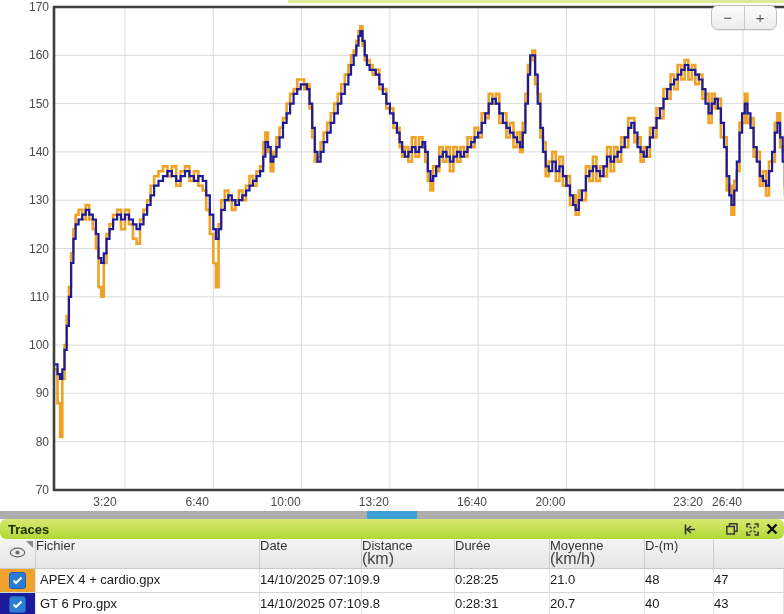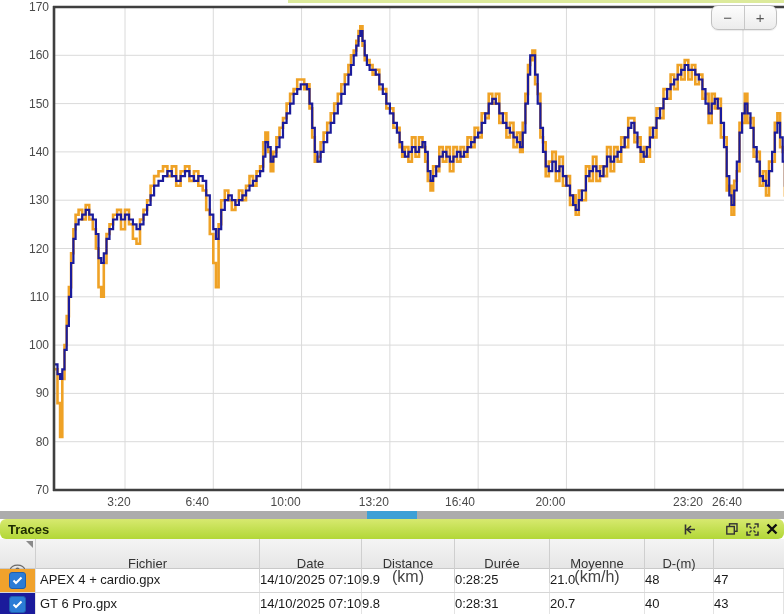--- a/index.html
+++ b/index.html
@@ -33,21 +33,21 @@
   #traces-title{font-size:13px;font-weight:bold;color:#1c2a00;padding-left:8px;flex:0 0 auto;}
   #traces-bar .spacer{flex:1;}
   .bar-icon{width:16px;height:16px;margin-right:4px;display:flex;align-items:center;justify-content:center;cursor:pointer;}
   .bar-icon svg{display:block;}
   #icon-gap{width:22px;}
 
   
   #table{position:absolute;left:0;top:539px;width:784px;height:75px;font-size:13px;color:#1a1a1a;}
   .trow{display:grid;grid-template-columns:36px 224px 102px 93px 95px 95px 69px 70px;}
   #thead{height:29px;background:linear-gradient(#f4f4f4,#e6e6e6);border-bottom:1px solid #c9c9c9;color:#333;}
-  #thead .hc{position:relative;border-right:1px solid #cfcfcf;text-align:center;padding-top:18px;line-height:13px;cursor:pointer;}
+  #thead .hc{position:relative;border-right:1px solid #cfcfcf;text-align:left;padding-top:0;line-height:13px;cursor:pointer;}
   #thead .hc .sub{display:block;font-size:16px;color:#444;}
   #sort-corner{position:absolute;right:2px;top:2px;width:7px;height:7px;
     clip-path:polygon(100% 0,100% 100%,0 0);background:#8a8a8a;}
   .brow{height:23px;background:#fff;border-bottom:1px solid #d6d6d6;}
   .brow .bc{border-right:1px solid #e3e3e3;line-height:22px;white-space:nowrap;overflow:hidden;}
   .cell-left{text-align:left;padding-left:4px;}
   .cell-right{padding-right:16px;}
   .swatch{position:relative;display:flex;align-items:center;justify-content:center;}
   .checkbox{width:15px;height:15px;border-radius:3px;background:#2b7cd6;border:1px solid #1f5fae;
     display:flex;align-items:center;justify-content:center;cursor:pointer;}
@@ -92,25 +92,25 @@
         <text x="33" y="155.9" text-anchor="end" font-size="12" fill="#4a4a4a" font-family="Liberation Sans, sans-serif">140</text>
         <text x="33" y="204.2" text-anchor="end" font-size="12" fill="#4a4a4a" font-family="Liberation Sans, sans-serif">130</text>
         <text x="33" y="252.5" text-anchor="end" font-size="12" fill="#4a4a4a" font-family="Liberation Sans, sans-serif">120</text>
         <text x="33" y="300.8" text-anchor="end" font-size="12" fill="#4a4a4a" font-family="Liberation Sans, sans-serif">110</text>
         <text x="33" y="349.1" text-anchor="end" font-size="12" fill="#4a4a4a" font-family="Liberation Sans, sans-serif">100</text>
         <text x="33" y="397.4" text-anchor="end" font-size="12" fill="#4a4a4a" font-family="Liberation Sans, sans-serif">90</text>
         <text x="33" y="445.7" text-anchor="end" font-size="12" fill="#4a4a4a" font-family="Liberation Sans, sans-serif">80</text>
         <text x="33" y="494" text-anchor="end" font-size="12" fill="#4a4a4a" font-family="Liberation Sans, sans-serif">70</text>
       </svg></div>
   <div id="x-labels">
-      <span style="left: 119px;">3:20</span>
+      <span style="left: 105px;">3:20</span>
       <span style="left: 197.286px;">6:40</span>
       <span style="left: 285.572px;">10:00</span>
       <span style="left: 373.858px;">13:20</span>
-      <span style="left: 460px;">16:40</span>
+      <span style="left: 472px;">16:40</span>
       <span style="left: 550.43px;">20:00</span>
       <span style="left: 668px; margin-left: 20px;">23:20</span>
       <span style="left: 727.002px;">26:40</span>
     </div>
 
   <div id="zoom-controls">
     <div class="zbtn">−</div>
     <div class="zbtn">+</div>
   </div>
 

